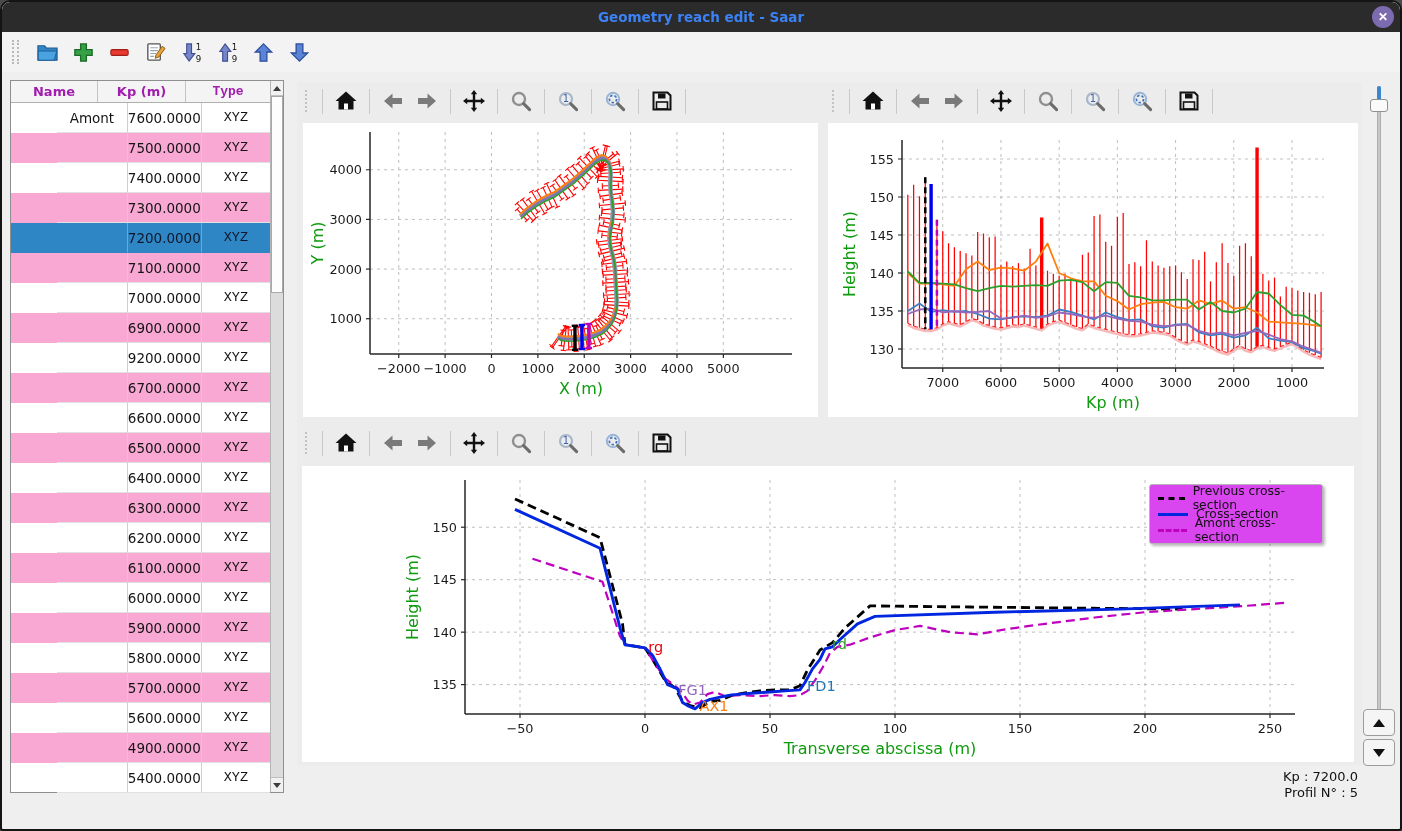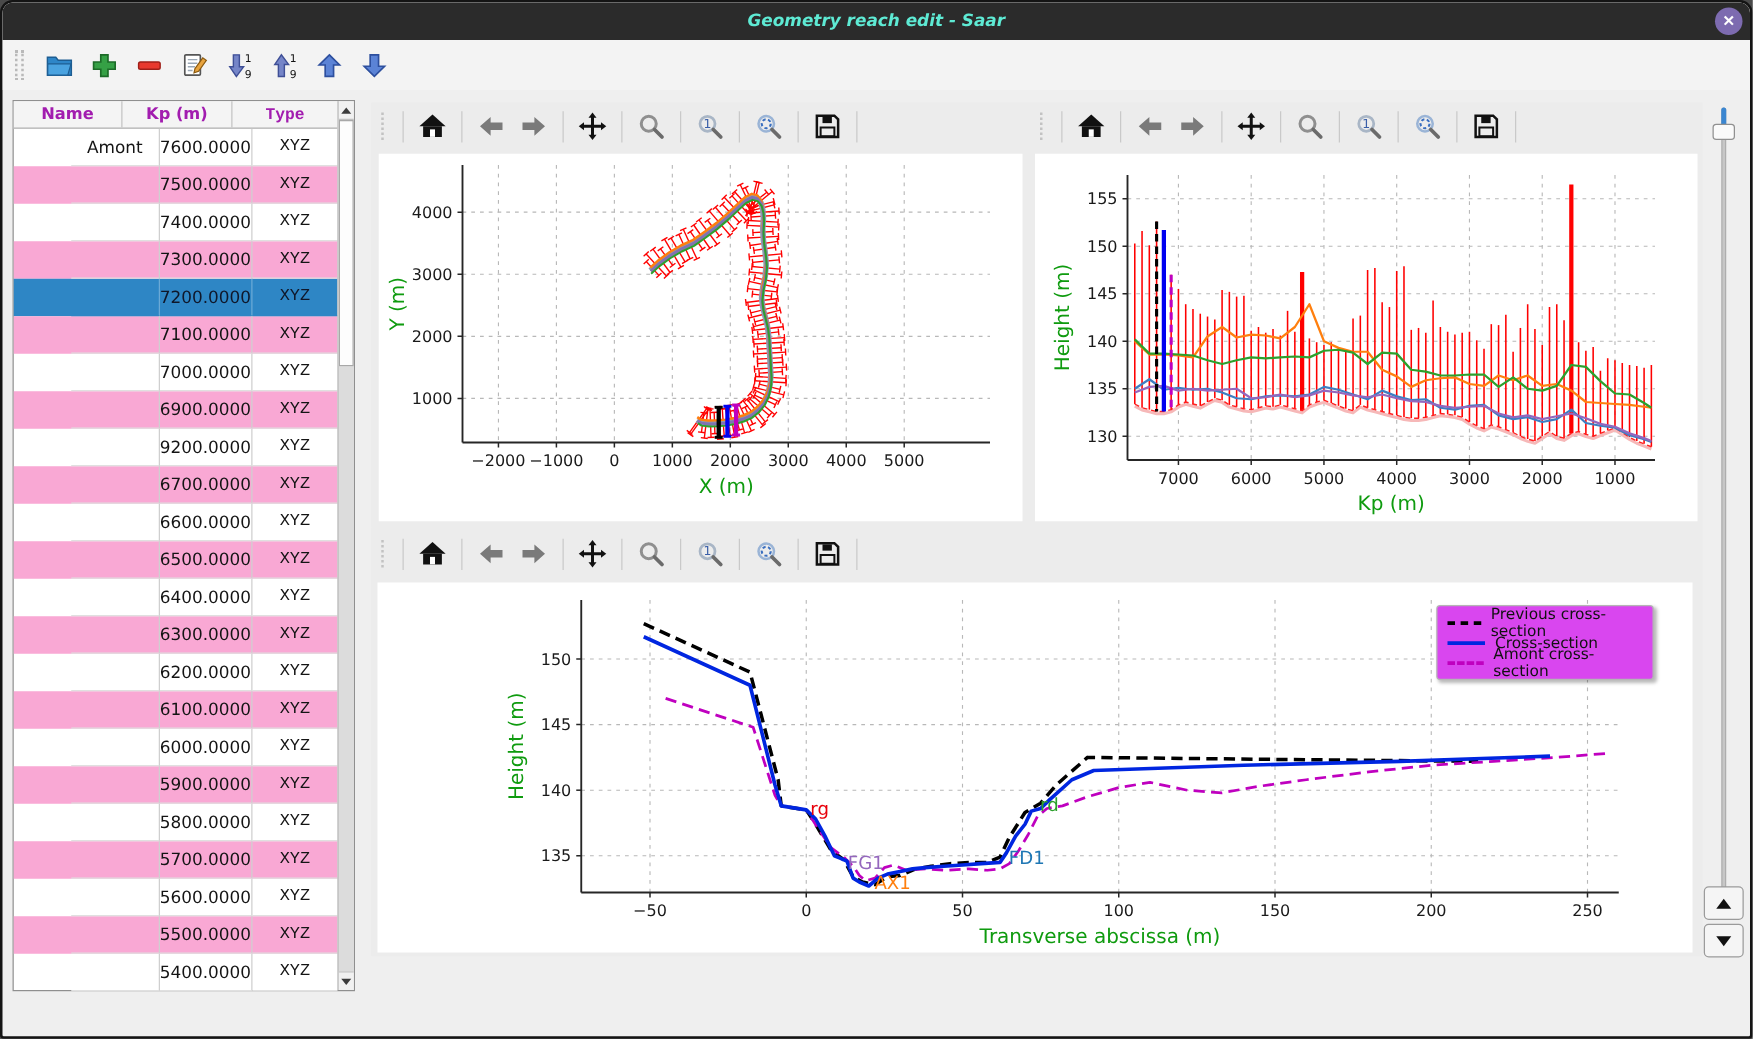--- a/index.html
+++ b/index.html
@@ -2,21 +2,21 @@
 <html><head>
 <meta charset="utf-8">
 <style>
   html,body{margin:0;padding:0;background:#4a4a4a;}
   *{box-sizing:border-box;}
   .window{position:relative;width:1402px;height:831px;background:#efefef;
     font-family:"DejaVu Sans",sans-serif;border:2px solid #141414;border-radius:10px 10px 3px 3px;overflow:hidden;}
   
   .titlebar{position:absolute;top:0;left:0;right:0;height:30px;background:#2b2b2b;
     border-radius:8px 8px 0 0;display:flex;align-items:center;justify-content:center;}
-  .titlebar .title{color:#5eead4;font-size:13.5px;font-weight:bold;font-style:italic;}
+  .titlebar .title{color:#3b82f6;font-size:13.5px;font-weight:bold;}
   .closebtn{position:absolute;right:6px;top:4px;width:22px;height:22px;border-radius:50%;
     background:#7d6bb0;border:none;color:#fff;font-size:12px;font-weight:bold;
     display:flex;align-items:center;justify-content:center;cursor:pointer;padding:0;}
   
   .main-toolbar{position:absolute;top:30px;left:0;right:0;height:40px;background:#f3f3f3;
     display:flex;align-items:center;padding-left:8px;}
   .grip{width:7px;height:24px;border-left:2px dotted #b9b9b9;border-right:2px dotted #b9b9b9;margin:0 10px 0 2px;}
   .grip-sm{width:5px;height:22px;border-left:2px dotted #c2c2c2;margin:0 6px 0 2px;}
   .tbtn{width:30px;height:30px;background:transparent;border:none;padding:2px;margin:0 3px;
     display:flex;align-items:center;justify-content:center;cursor:pointer;}
@@ -266,21 +266,21 @@
             <div class="cell c1">5700.0000</div>
             <div class="cell c2">XYZ</div>
           </div>
           <div class="row">
             <div class="cell c0"></div>
             <div class="cell c1">5600.0000</div>
             <div class="cell c2">XYZ</div>
           </div>
           <div class="row alt">
             <div class="cell c0"></div>
-            <div class="cell c1">5500.0000</div>
+            <div class="cell c1">4900.0000</div>
             <div class="cell c2">XYZ</div>
           </div>
           <div class="row">
             <div class="cell c0"></div>
             <div class="cell c1">5400.0000</div>
             <div class="cell c2">XYZ</div>
           </div>
         </div>
     </div>
     <div class="vscroll">
@@ -1047,13 +1047,17 @@
     <div class="slider-fill"></div>
     <div class="slider-handle"></div>
   </div>
   <button class="navbtn nav-up">
       <span class="tri-b-up"></span>
     </button>
   <button class="navbtn nav-down">
       <span class="tri-b-down"></span>
     </button>
 
+  <div class="status">
+    <div>Kp : 7200.0</div>
+    <div>Profil N° : 5</div>
+  </div>
 </div>
 
 </body></html>

